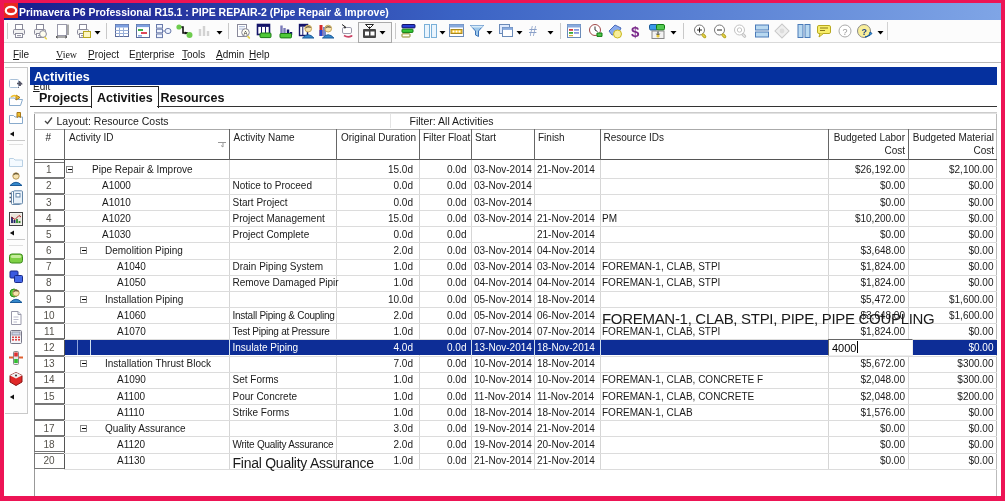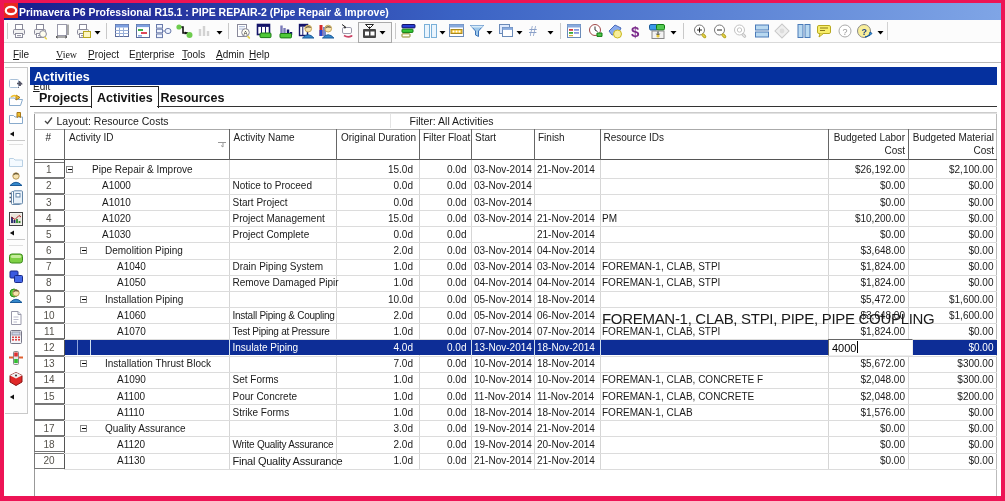--- a/index.html
+++ b/index.html
@@ -622,19 +622,19 @@
 <div class="t" style="font-size:10px;top:440.0px;right:592.0px;color:#1a1a1a;">2.0d</div>
 <div class="t" style="font-size:10px;top:440.0px;right:538.5px;color:#1a1a1a;">0.0d</div>
 <div class="t" style="font-size:10px;top:440.0px;left:474.0px;color:#1a1a1a;">19-Nov-2014</div>
 <div class="t" style="font-size:10px;top:440.0px;left:537.0px;color:#1a1a1a;">20-Nov-2014</div>
 <div class="t" style="font-size:10px;top:440.0px;right:100.0px;color:#1a1a1a;">$0.00</div>
 <div class="t" style="font-size:10px;top:440.0px;right:11.5px;color:#1a1a1a;">$0.00</div>
 <div class="a" style="left:64px;top:468.6px;width:933.0px;height:1px;background:#dcdcdc;"></div>
 <div class="a" style="left:34px;top:452.5px;width:30px;height:16.2px;background:#fff;border:1px solid #777;border-right:none;box-sizing:border-box;"></div>
 <div class="t" style="font-size:10px;top:456.2px;right:950.5px;color:#55524b;">20</div>
 <div class="t" style="font-size:10px;top:456.2px;left:117.0px;color:#1a1a1a;">A1130</div>
-<div class="t" style="font-size:11px;top:456.2px;left:232.5px;color:#1a1a1a;letter-spacing:-0.25px;">Final Quality Assurance</div>
+<div class="t" style="font-size:14px;top:456.2px;left:232.5px;color:#1a1a1a;letter-spacing:-0.25px;">Final Quality Assurance</div>
 <div class="t" style="font-size:10px;top:456.2px;right:592.0px;color:#1a1a1a;">1.0d</div>
 <div class="t" style="font-size:10px;top:456.2px;right:538.5px;color:#1a1a1a;">0.0d</div>
 <div class="t" style="font-size:10px;top:456.2px;left:474.0px;color:#1a1a1a;">21-Nov-2014</div>
 <div class="t" style="font-size:10px;top:456.2px;left:537.0px;color:#1a1a1a;">21-Nov-2014</div>
 <div class="t" style="font-size:10px;top:456.2px;right:100.0px;color:#1a1a1a;">$0.00</div>
 <div class="t" style="font-size:10px;top:456.2px;right:11.5px;color:#1a1a1a;">$0.00</div>
 
 </body></html>

